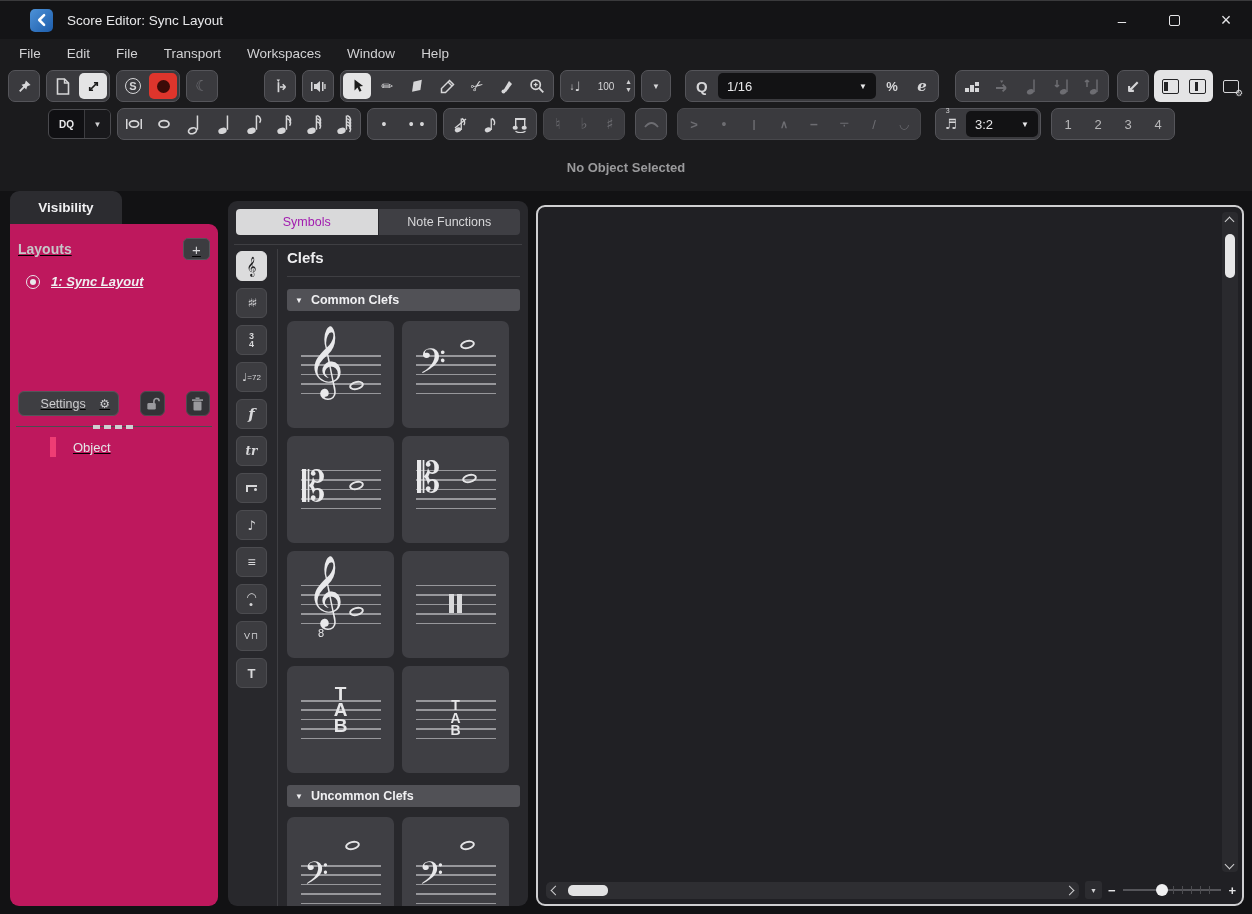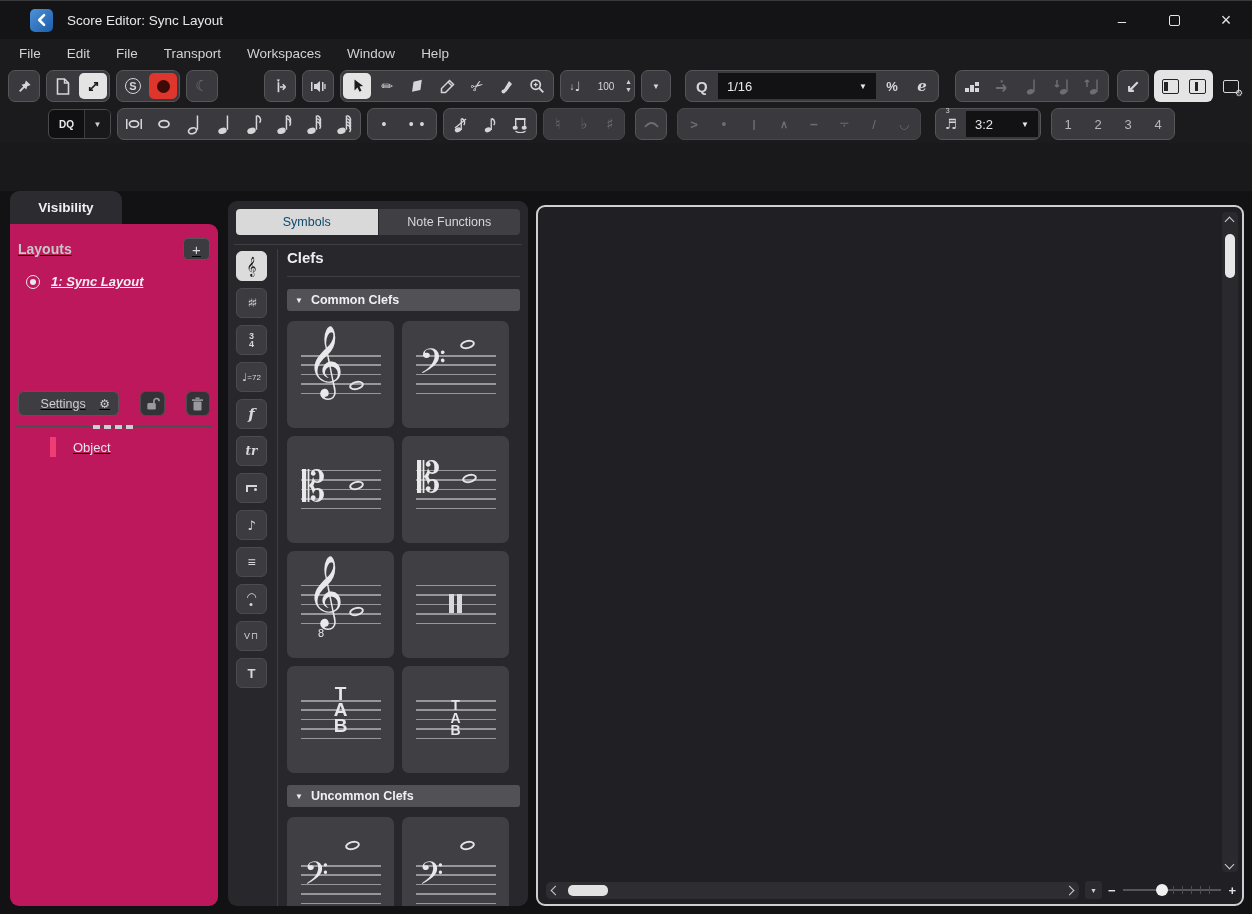--- a/index.html
+++ b/index.html
@@ -27,21 +27,21 @@
   .toolbar { height:38px; background:#1b1b1d; display:flex; align-items:center; padding:0 8px; gap:6px; }
   .grp { display:flex; align-items:center; gap:2px; background:#3a3a3e; border:1px solid #55555a;
     border-radius:7px; padding:2px; height:32px; }
   .grp.dis { border-color:#47474b; }
   .tbtn { min-width:28px; height:26px; padding:0 3px; border-radius:5px; display:flex; align-items:center;
     justify-content:center; color:#d6d6d8; font-size:13px; }
   .tbtn.single { background:#3a3a3e; border:1px solid #55555a; height:32px; min-width:32px; border-radius:7px; }
   .tbtn.on { background:#e4e4e5; color:#1b1b1b; }
   .tbtn.rec { background:#de352c; }
   .dim, .dim .tbtn { color:#6d6d72; }
-  .blackfield { background:#121214; border-radius:0; color:#e8e8ea; font-size:13px; height:26px;
+  .blackfield { background:#121214; border-radius:5px; color:#e8e8ea; font-size:13px; height:26px;
     display:flex; align-items:center; padding:0 9px; gap:8px; }
   .stepper { display:flex; flex-direction:column; line-height:7px; font-size:7px; color:#cfcfd1; }
   .chev { display:inline-block; width:7px; height:7px; border-right:1.8px solid #cfcfd1; border-bottom:1.8px solid #cfcfd1; }
   .chev.up { transform:rotate(-135deg); } .chev.down { transform:rotate(45deg); }
   .chev.left { transform:rotate(135deg); } .chev.right { transform:rotate(-45deg); }
   .zone-pill { display:flex; gap:3px; background:#e4e4e5; border-radius:6px; padding:3px 4px; height:32px; align-items:center; }
   .zoneic { width:17px; height:15px; border:1.7px solid #242426; border-radius:2px; position:relative; }
   .zoneic i { position:absolute; top:2px; bottom:2px; width:3.5px; background:#242426; }
   .dqgrp { display:flex; background:#101013; border:1px solid #4a4a4e; border-radius:6px; overflow:hidden;
     height:30px; align-items:stretch; }
@@ -77,21 +77,21 @@
   .lp-divider i { position:absolute; left:50%; top:-2px; transform:translateX(-50%); width:42px; height:4px;
     background:repeating-linear-gradient(90deg,#cfcfd1 0 7px,transparent 7px 11px); }
   .trackcolor { width:6px; height:20px; margin-left:32px; }
   .trackname { color:#e4e4e6; font-size:13px; margin-left:17px; }
 
   
   .sym-panel { position:absolute; left:228px; top:10px; width:300px; bottom:8px; background:#28282c;
     border-radius:9px; padding:8px; overflow:hidden; }
   .sym-tabs { display:flex; gap:1px; height:26px; border-radius:4px; overflow:hidden; }
   .sym-tab { flex:1; display:flex; align-items:center; justify-content:center; font-size:12.5px; }
-  .sym-tab.on { background:#d9d9da; color:#0c4a6e; }
+  .sym-tab.on { background:#d9d9da; color:#a21caf; }
   .sym-tab.off { background:#3f3f44; color:#d8d8da; }
   .sym-hr { border-top:1px solid #3f3f43; margin:9px -2px 8px; }
   .sym-body { display:flex; position:absolute; top:44px; left:8px; right:8px; bottom:0; }
   .catstrip { width:31px; display:flex; flex-direction:column; gap:7px; padding-top:6px; }
   .catbtn { width:31px; height:30px; background:#3c3c40; border:1px solid #4c4c50; border-radius:6px;
     display:flex; align-items:center; justify-content:center; color:#d8d8da; }
   .catbtn.on { background:#dcdcdd; border-color:#dcdcdd; color:#1a1a1c; }
   .vsep { width:1px; background:#3f3f43; margin:4px 9px 0 10px; }
   .sym-content { flex:1; padding-top:4px; overflow:hidden; }
   .sym-title { color:#ededef; font-weight:bold; font-size:15px; }
@@ -488,20 +488,23 @@
     </div>
 
     <div class="grp" style="margin-left:4px">
       <div class="tbtn" style="color:#b8b8ba">1</div>
       <div class="tbtn" style="color:#b8b8ba">2</div>
       <div class="tbtn" style="color:#b8b8ba">3</div>
       <div class="tbtn" style="color:#b8b8ba">4</div>
     </div>
   </div>
 
+  <div class="statusline">
+    <span class="status-text">No Object Selected</span>
+  </div>
 
   <div class="content">
 
     <div class="left-panel">
       <div class="lp-tab">Visibility</div>
       <div class="lp-body">
         <div class="lp-row" style="margin-top:14px">
           <span class="lp-head">Layouts</span>
           <span class="addbtn">+</span>
         </div>

